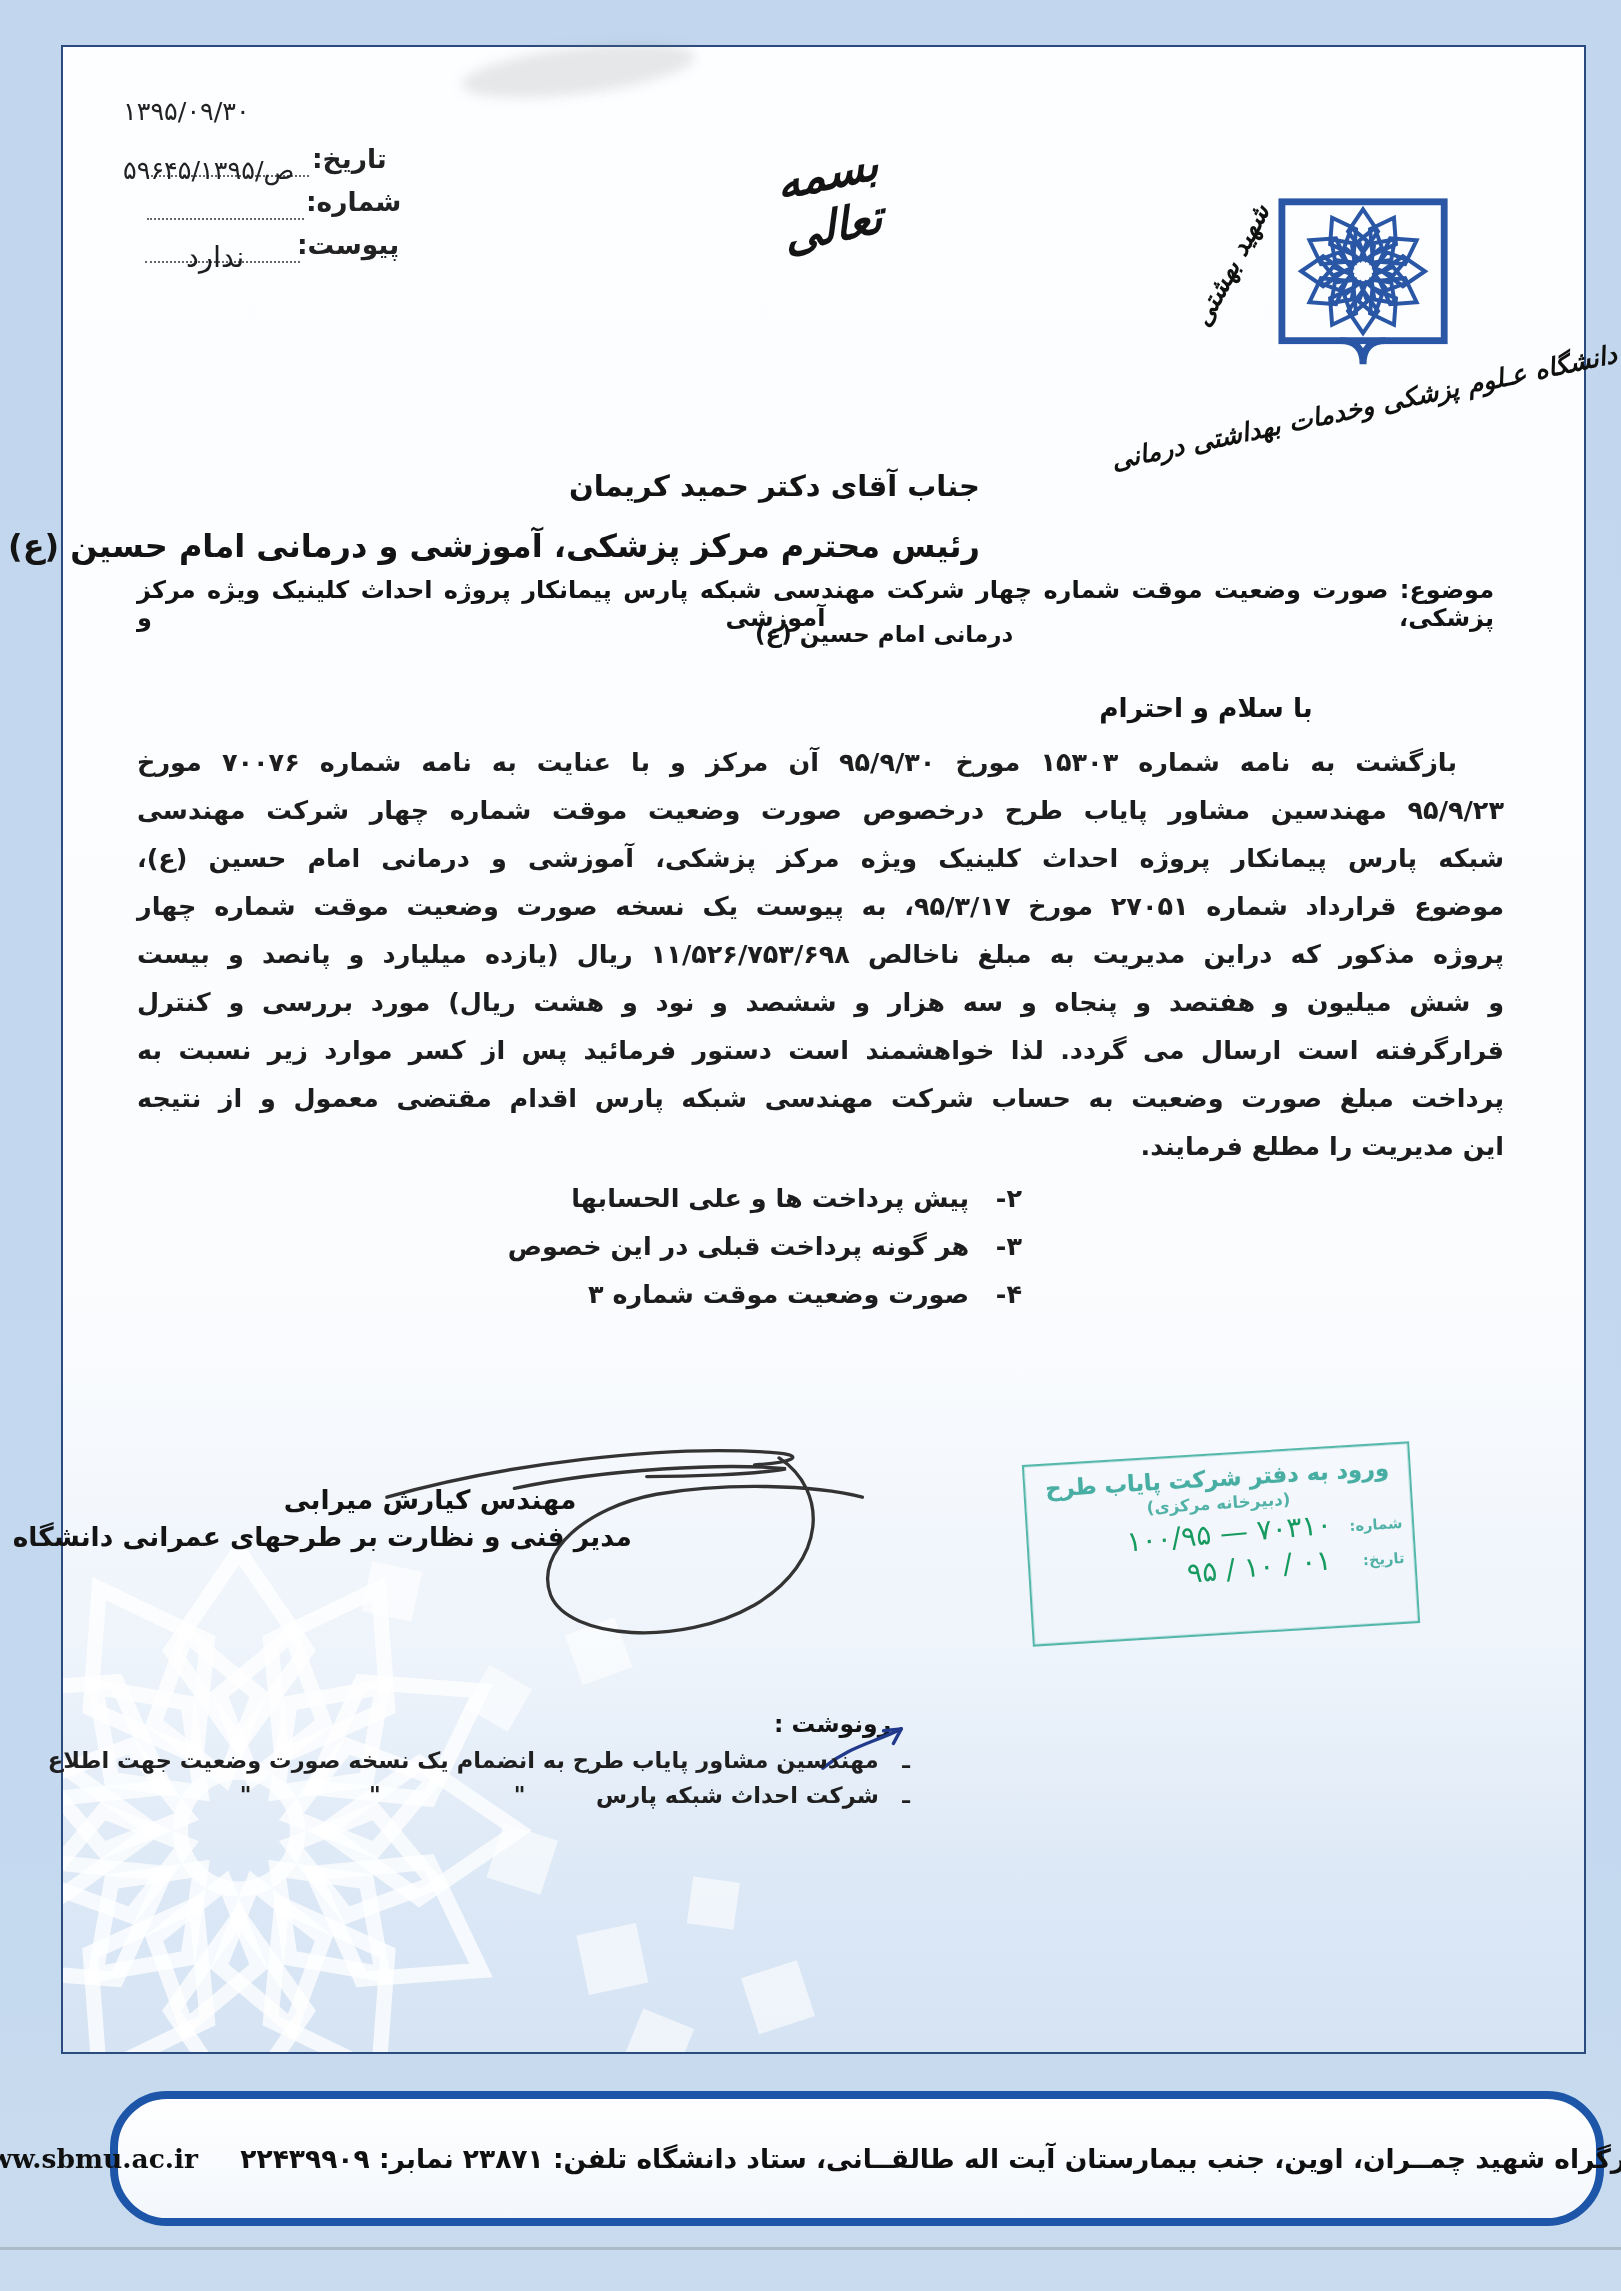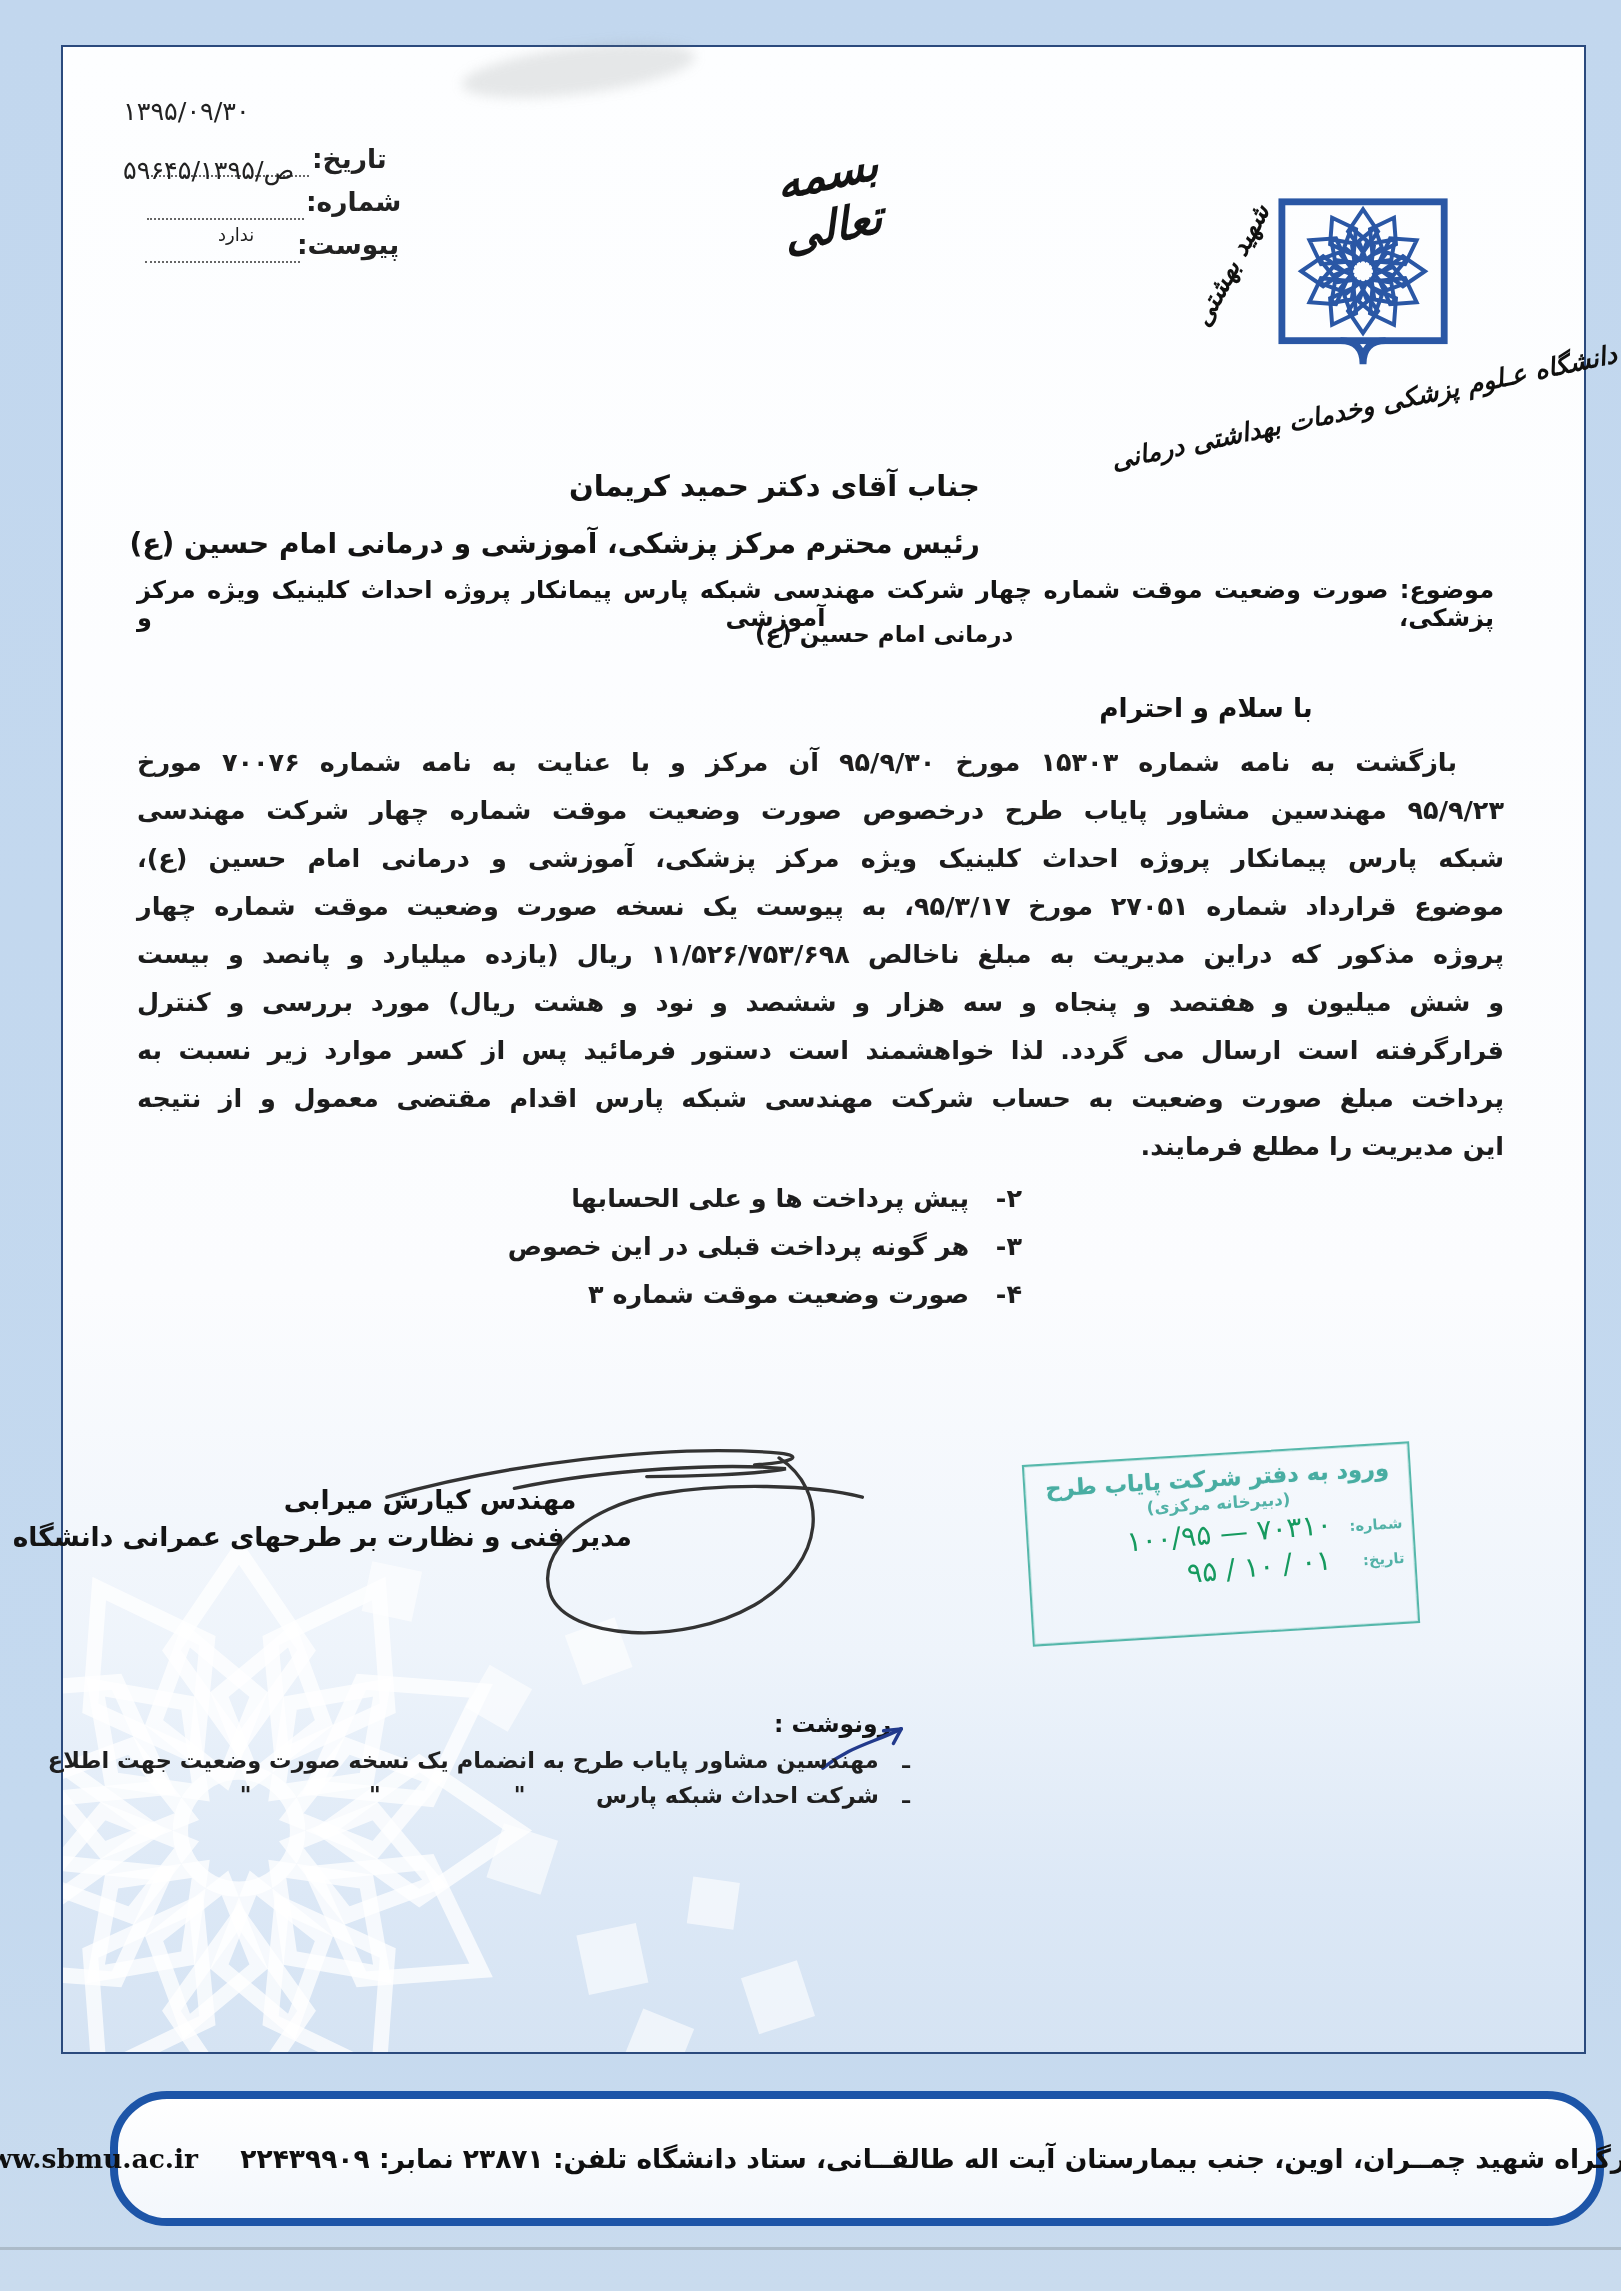--- a/index.html
+++ b/index.html
@@ -91,21 +91,21 @@
   <div class="abs edge-line"></div>
 
   <div class="abs fa meta-value" style="left:123px;top:96px;direction:ltr;">۱۳۹۵/۰۹/۳۰</div>
   <div class="abs fa meta-label" style="left:312px;top:143px;">تاریخ:</div>
   <div class="abs dotline" style="left:147px;top:173px;width:162px;"></div>
   <div class="abs fa meta-value" style="left:123px;top:155px;direction:ltr;">۵۹۶۴۵/ص/۱۳۹۵</div>
   <div class="abs fa meta-label" style="left:306px;top:186px;">شماره:</div>
   <div class="abs dotline" style="left:147px;top:216px;width:157px;"></div>
   <div class="abs fa meta-label" style="left:297px;top:229px;">پیوست:</div>
   <div class="abs dotline" style="left:145px;top:259px;width:155px;"></div>
-  <div class="abs fa" style="left:186px;top:224px;font-size:18px;margin-left:32px;">ندارد</div>
+  <div class="abs fa" style="left:186px;top:240px;font-size:29px;">ندارد</div>
 
   <div id="bismillah" class="abs fa">بسمه تعالی</div>
 
   <svg class="abs" style="left:1272px;top:194px;" width="186" height="176" viewBox="0 0 190 180">
     <rect x="10" y="8" width="166" height="142" fill="none" stroke="#2a57a5" stroke-width="7"></rect>
     <path d="M70,150 Q93,150 93,174 Q93,150 116,150" fill="none" stroke="#2a57a5" stroke-width="7"></path>
     <g transform="translate(93,79) scale(1.02)" stroke="#2a57a5" fill="none" stroke-width="4">
       <use href="#pet1" transform="rotate(0)"></use>
         <use href="#pet1" transform="rotate(30)"></use>
         <use href="#pet1" transform="rotate(60)"></use>
@@ -130,21 +130,21 @@
         <use href="#pet2" transform="rotate(285)"></use>
         <use href="#pet2" transform="rotate(315)"></use>
         <use href="#pet2" transform="rotate(345)"></use>
       <circle r="12"></circle>
     </g>
   </svg>
   <div class="abs fa logo-callig" style="left:1106px;top:392px;font-size:25.5px;transform:rotate(-12deg);">دانشگاه عـلوم پزشکی وخدمات بهداشتی درمانی</div>
   <div class="abs fa logo-callig" style="left:1164px;top:250px;font-size:25.5px;transform:rotate(-62deg);">شهید بهشتی</div>
 
   <div class="abs fa h-line" style="left:588px;width:392px;top:469px;font-size:29px;text-align:right;">جناب آقای دکتر حمید کریمان</div>
-  <div class="abs fa h-line" style="left:588px;width:392px;top:527px;font-size:28px;text-align:center;">رئیس محترم مرکز پزشکی، آموزشی و درمانی امام حسین (ع)</div>
+  <div class="abs fa h-line" style="left:588px;width:392px;top:527px;font-size:32px;text-align:center;">رئیس محترم مرکز پزشکی، آموزشی و درمانی امام حسین (ع)</div>
 
   <div class="abs fa h-line just" style="left:137px;width:1357px;top:576px;font-size:24px;white-space:normal;">موضوع: صورت وضعیت موقت شماره چهار شرکت مهندسی شبکه پارس پیمانکار پروژه احداث کلینیک ویژه مرکز پزشکی، آموزشی و</div>
   <div class="abs fa h-line" style="left:755px;top:621px;font-size:23px;">درمانی امام حسین (ع)</div>
 
   <div class="abs fa h-line" style="left:1010px;width:392px;top:692px;font-size:26.5px;text-align:center;">با سلام و احترام</div>
 
   <div class="abs" style="left:137px;top:738px;width:1367px;">
     <div class="fa body-line just" style="padding-right:47px;">بازگشت به نامه شماره ۱۵۳۰۳ مورخ ۹۵/۹/۳۰ آن مرکز و با عنایت به نامه شماره ۷۰۰۷۶ مورخ</div>
     <div class="fa body-line just">۹۵/۹/۲۳ مهندسین مشاور پایاب طرح درخصوص صورت وضعیت موقت شماره چهار شرکت مهندسی</div>
     <div class="fa body-line just">شبکه پارس پیمانکار پروژه احداث کلینیک ویژه مرکز پزشکی، آموزشی و درمانی امام حسین (ع)،</div>

